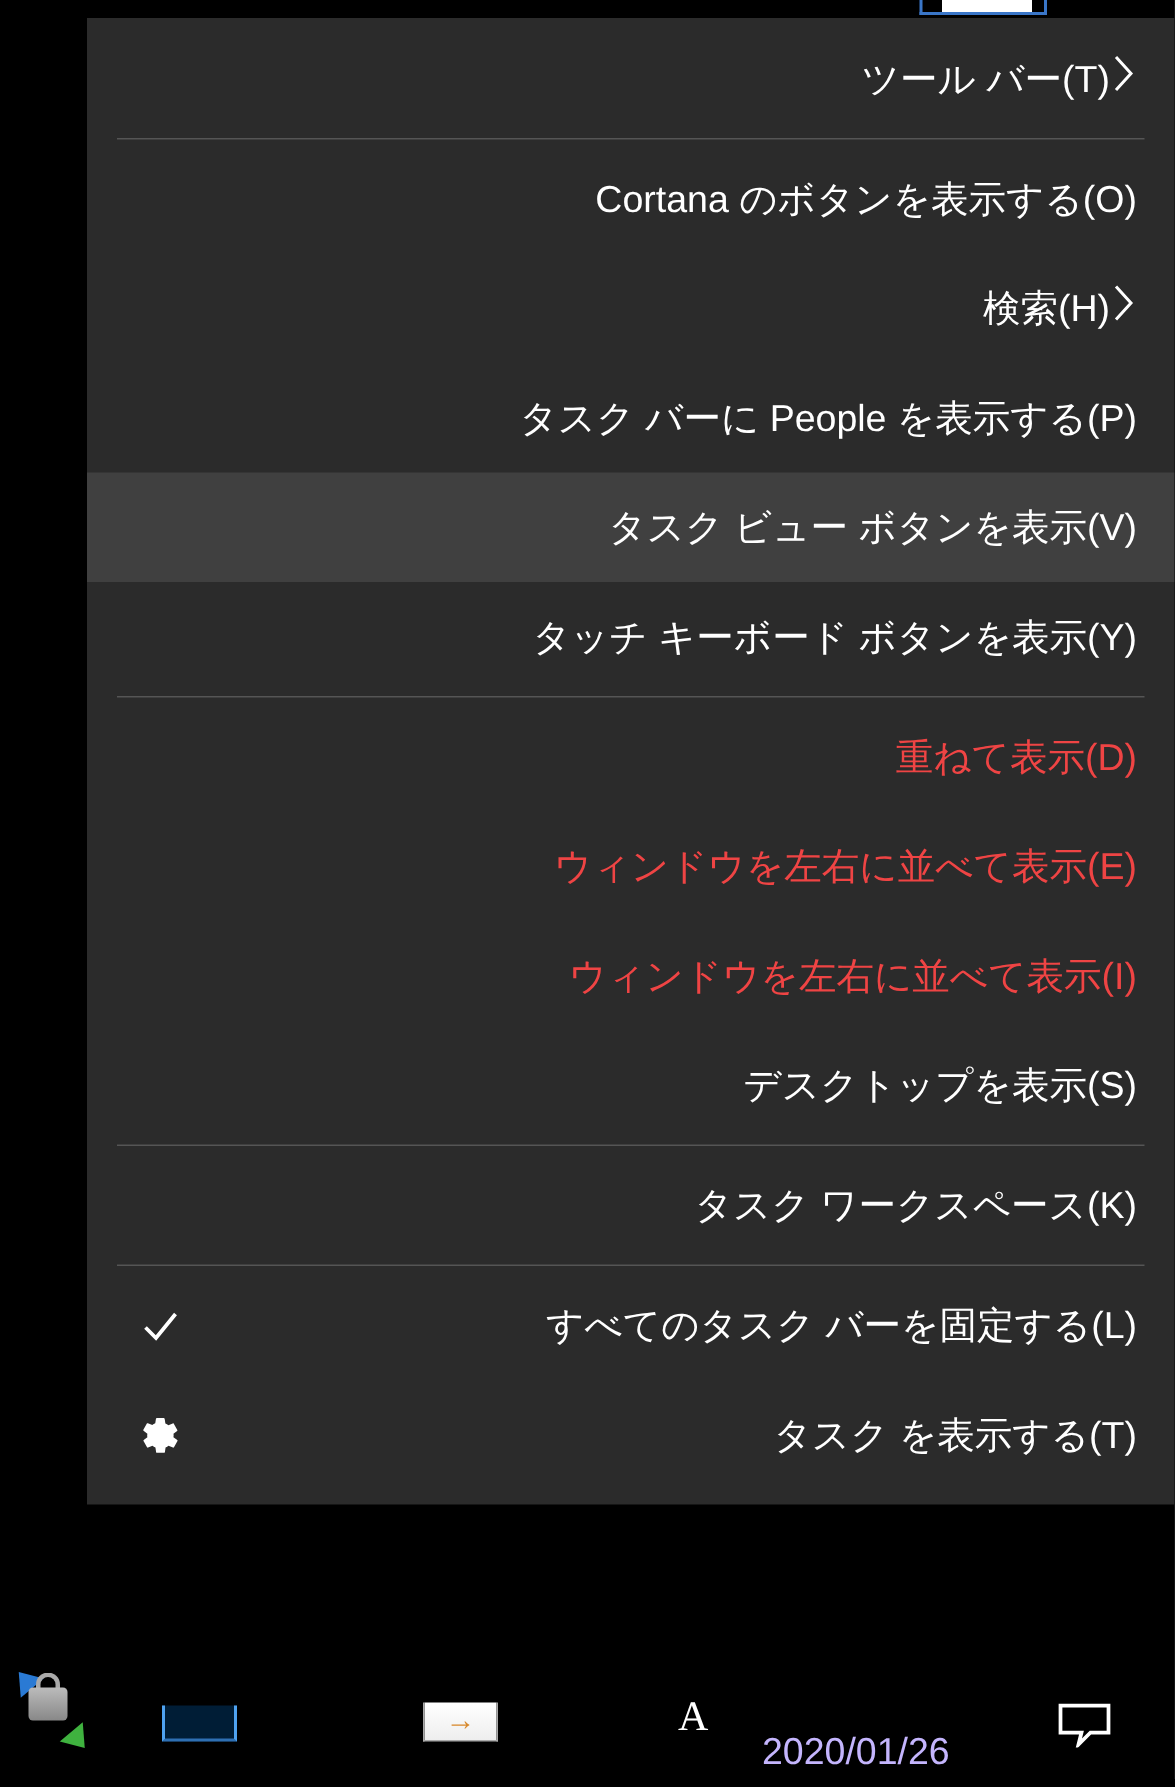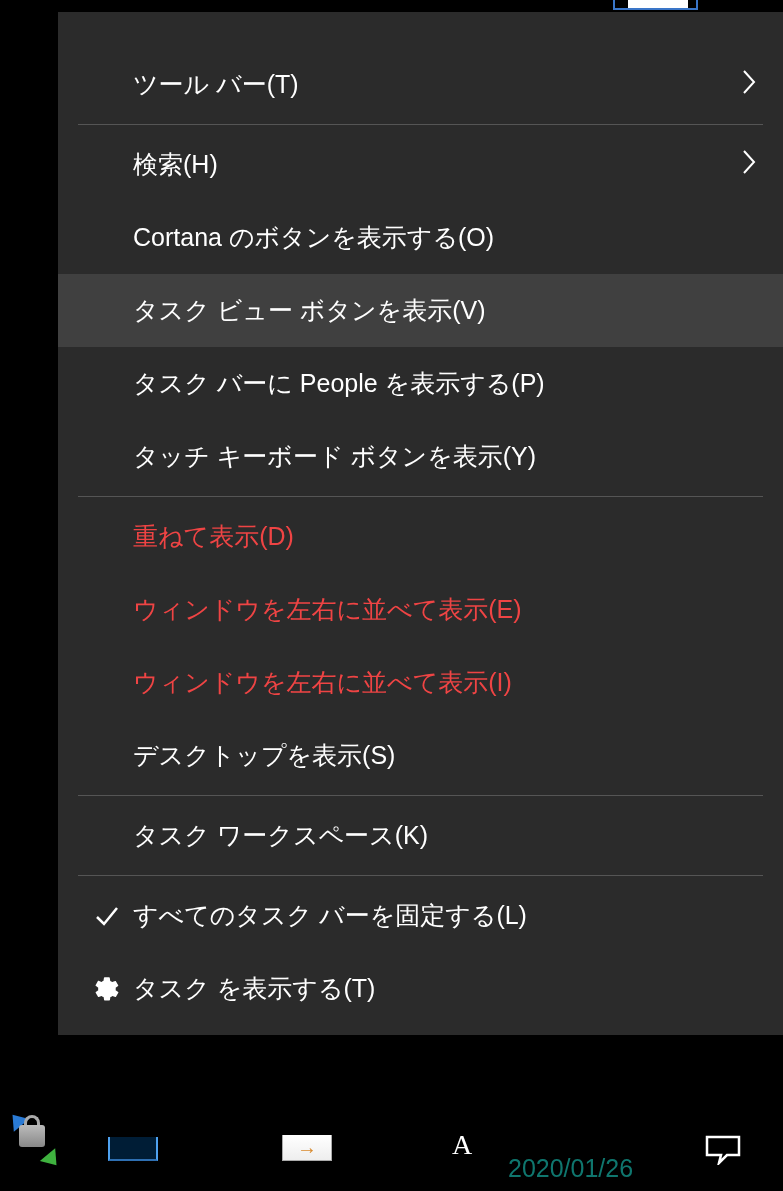--- a/index.html
+++ b/index.html
@@ -11,22 +11,23 @@
       overflow: hidden;
       position: relative;
     }
     .context-menu {
       position: absolute;
       left: 58px;
       top: 12px;
       right: 0;
       background: #2b2b2b;
       color: #fff;
-      padding-top: 36px;
+      padding-top: 4px;
       padding-bottom: 10px;
+      text-align: right;
     }
     .menu-item {
       display: flex;
       align-items: center;
       height: 73px;
       padding-left: 35px;
       padding-right: 25px;
       font-size: 25px;
       position: relative;
       cursor: pointer;
@@ -152,21 +153,21 @@
       bottom: 30px;
       font-size: 28px;
       color: #fff;
       font-family: serif;
     }
     .date-text {
       position: absolute;
       left: 508px;
       bottom: 8px;
       font-size: 25px;
-      color: #0f766e;
+      color: #c4b5fd;
     }
     .notif-icon {
       position: absolute;
       right: 40px;
       bottom: 30px;
       width: 40px;
       height: 26px;
     }
     .chevron-svg {
       width: 18px;
@@ -221,41 +222,41 @@
       <svg class="chevron-svg" viewBox="0 0 18 30">
           <polyline points="4,4 14,15 4,26"></polyline>
         </svg>
     </span>
   </div>
 
   <div class="separator"></div>
 
   <div class="menu-item">
     <span class="icon-slot"></span>
+    <span class="label">Cortana のボタンを表示する(O)</span>
+  </div>
+
+  <div class="menu-item">
+    <span class="icon-slot"></span>
     <span class="label">検索(H)</span>
     <span class="chevron">
       <svg class="chevron-svg" viewBox="0 0 18 30">
           <polyline points="4,4 14,15 4,26"></polyline>
         </svg>
     </span>
   </div>
 
   <div class="menu-item">
     <span class="icon-slot"></span>
-    <span class="label">Cortana のボタンを表示する(O)</span>
+    <span class="label">タスク バーに People を表示する(P)</span>
   </div>
 
   <div class="menu-item hovered">
     <span class="icon-slot"></span>
     <span class="label">タスク ビュー ボタンを表示(V)</span>
-  </div>
-
-  <div class="menu-item">
-    <span class="icon-slot"></span>
-    <span class="label">タスク バーに People を表示する(P)</span>
   </div>
 
 
   <div class="menu-item">
     <span class="icon-slot"></span>
     <span class="label">タッチ キーボード ボタンを表示(Y)</span>
   </div>
 
   <div class="separator"></div>
 

